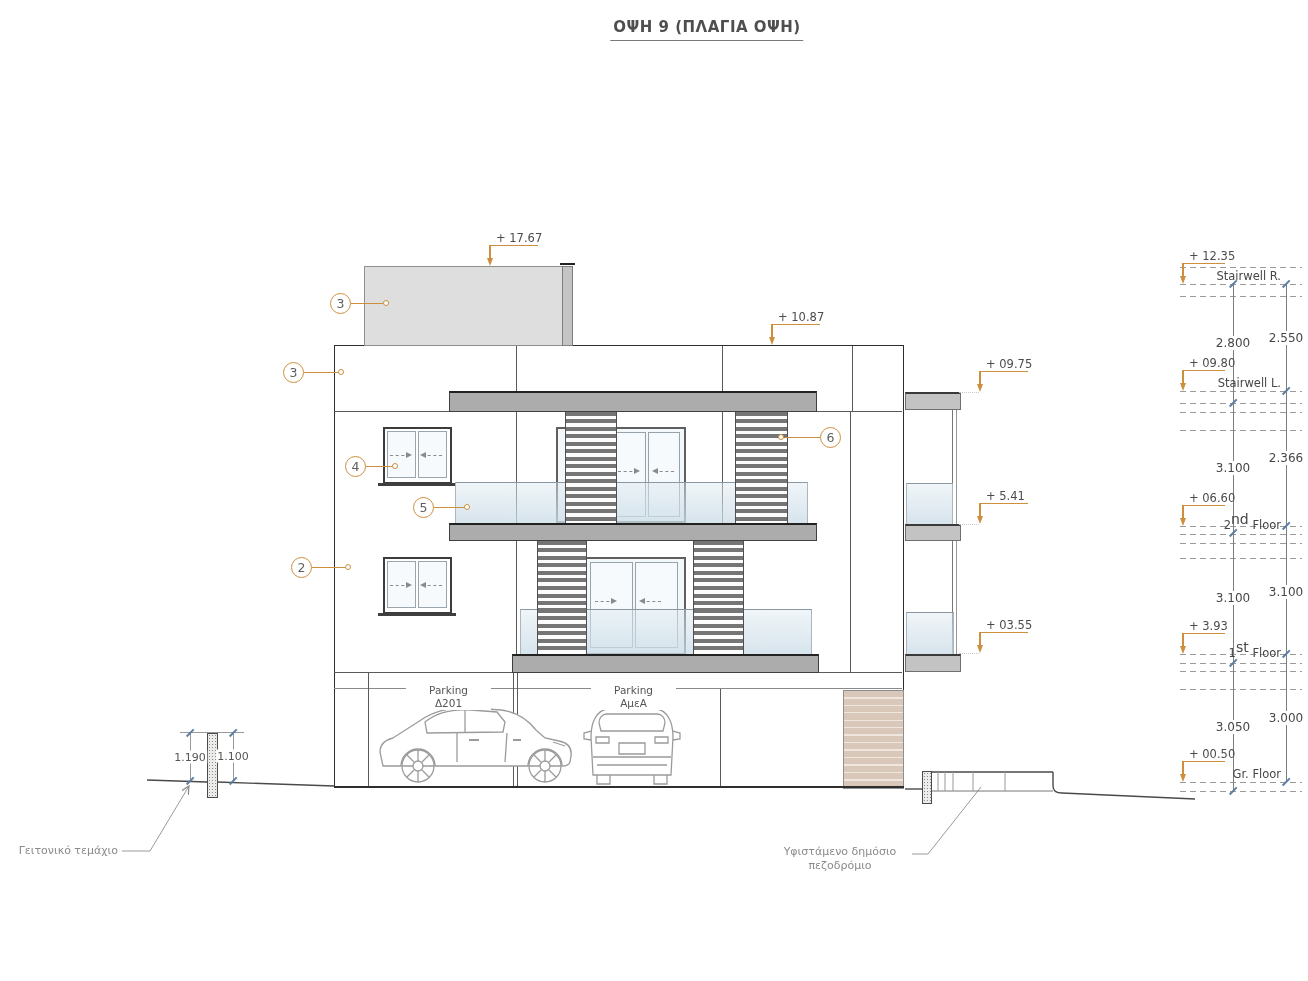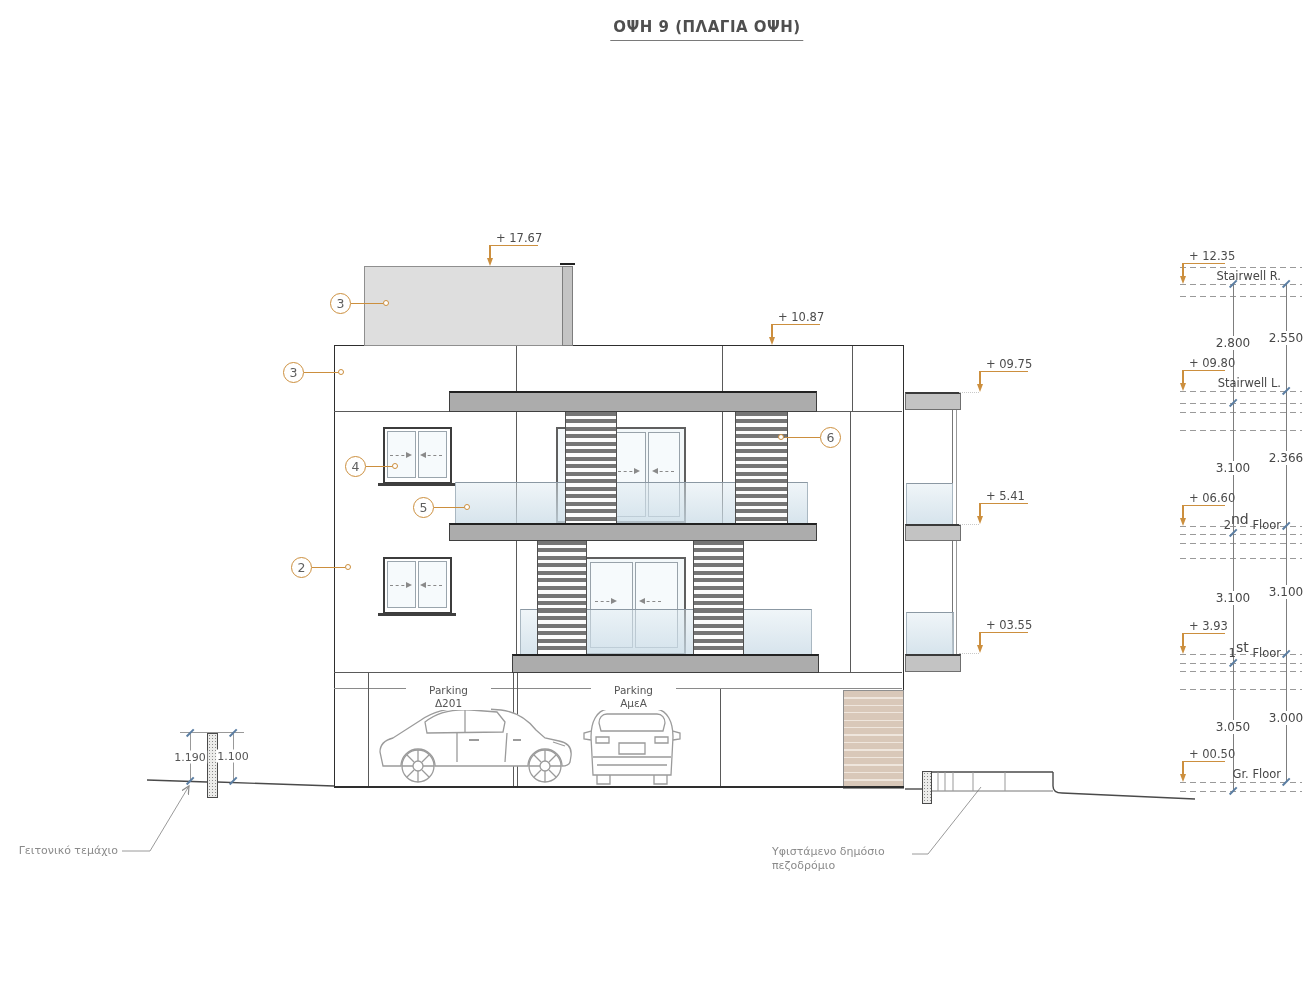--- a/index.html
+++ b/index.html
@@ -285,21 +285,21 @@
   <div class="tick" style="left:185px;top:732px"></div>
   <div class="tick" style="left:185px;top:780px"></div>
   <div class="tick" style="left:228px;top:732px"></div>
   <div class="tick" style="left:228px;top:780px"></div>
   <div class="wdim" style="left:190px;top:757px">1.190</div>
   <div class="wdim" style="left:233px;top:756px">1.100</div>
 
   <div class="stipple" style="left:922px;top:771px;width:8px;height:31px"></div>
 
   <div class="site" style="left:18px;top:844px;width:100px;text-align:right">Γειτονικό τεμάχιο</div>
-  <div class="site" style="left:772px;top:845px;width:136px;text-align:left">
+  <div class="site" style="left:772px;top:845px;width:136px;text-align:center">
     <div>Υφιστάμενο δημόσιο</div>
     <div>πεζοδρόμιο</div>
   </div>
 
   <div class="dot-guide" style="left:959px;top:392px;width:20px"></div>
   <div class="dot-guide" style="left:959px;top:524px;width:20px"></div>
   <div class="dot-guide" style="left:959px;top:653px;width:20px"></div>
   <div class="emk" style="left:490px;top:266px">
       <div class="tip"></div>
       <div class="stem"></div>

